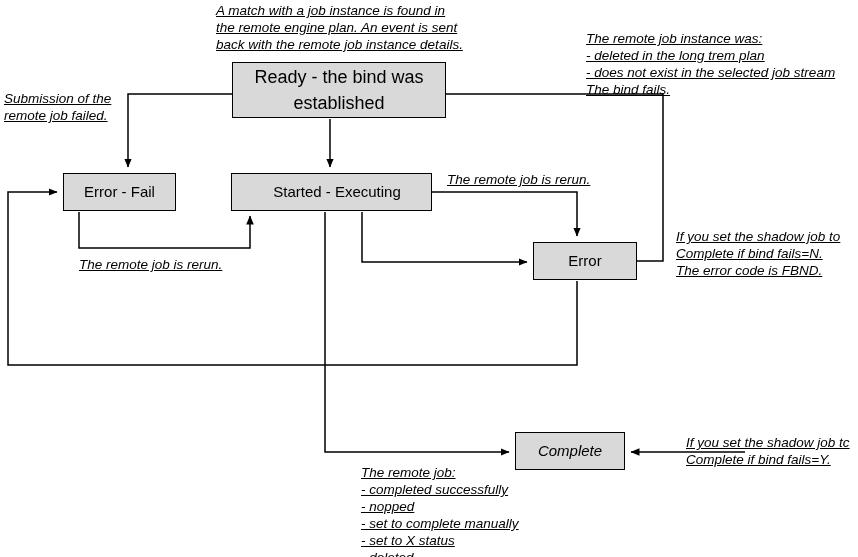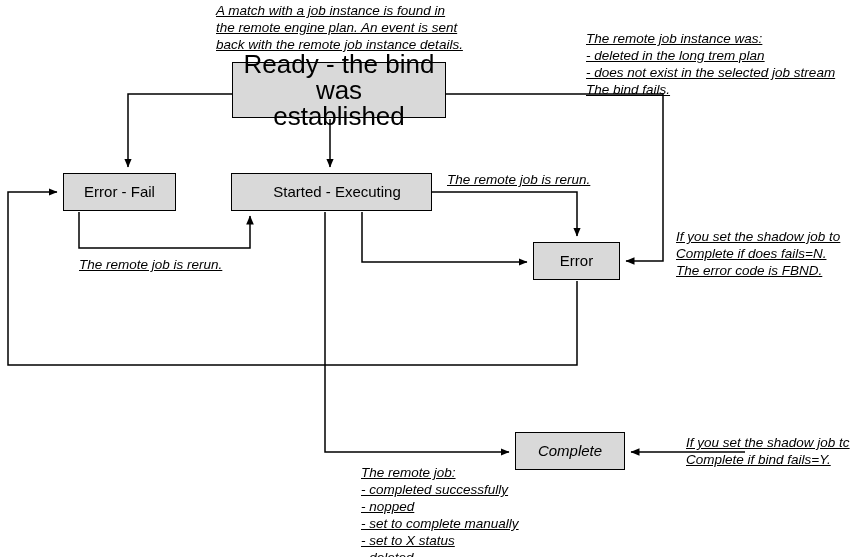--- a/index.html
+++ b/index.html
@@ -4,21 +4,21 @@
 <style>
   html,body{margin:0;padding:0;background:#ffffff;}
   body{width:858px;height:557px;overflow:hidden;font-family:"Liberation Sans",sans-serif;}
   #stage{position:relative;width:858px;height:557px;background:#fff;}
   svg#wires{position:absolute;left:0;top:0;width:858px;height:557px;}
   .note{position:absolute;font-family:"Liberation Sans",sans-serif;font-style:italic;font-size:13.5px;line-height:17px;color:#000;white-space:pre;text-decoration:underline;}
   .state-box{position:absolute;box-sizing:border-box;border:1.6px solid #000;background:#d9d9d9;
     display:flex;align-items:center;justify-content:center;text-align:center;
     font-family:"Liberation Sans",sans-serif;font-style:normal;color:#000;}
   .state-label{display:block;white-space:pre-line;}
-  .big{font-size:26px;line-height:26px;}
+  .big{font-size:18px;line-height:26px;}
   .mid{font-size:15px;line-height:24px;}
 </style>
 </head>
 <body>
 
 <div id="stage">
 
   <svg id="wires" viewBox="0 0 858 557" xmlns="http://www.w3.org/2000/svg">
     <defs>
       <marker id="ah" markerWidth="10" markerHeight="10" refX="8.5" refY="4" orient="auto" markerUnits="userSpaceOnUse">
@@ -54,42 +54,44 @@
   </div>
 
   <div class="state-box mid" style="left:63px;top:173px;width:113px;height:38px;">
     <span class="state-label">Error - Fail</span>
   </div>
 
   <div class="state-box mid" style="left:231px;top:173px;width:201px;height:38px;padding-left:11px;">
     <span class="state-label">Started - Executing</span>
   </div>
 
-  <div class="state-box mid" style="left:533px;top:242px;width:87px;height:38px;">
+  <div class="state-box mid" style="left:533px;top:242px;width:104px;height:38px;">
     <span class="state-label">Error</span>
   </div>
 
   <div class="state-box mid" style="left:515px;top:432px;width:110px;height:38px;font-style:italic;">
     <span class="state-label">Complete</span>
   </div>
 
   <div class="note" style="left:216px;top:2px;width:300px;">A match with a job instance is found in
 the remote engine plan. An event is sent
 back with the remote job instance details.</div>
 
   <div class="note" style="left:586px;top:30px;width:272px;">The remote job instance was:
 - deleted in the long trem plan
 - does not exist in the selected job stream
 The bind fails.</div>
 
+  <div class="note" style="left:4px;top:90px;width:180px;">Submission of the
+remote job failed.</div>
 
   <div class="note" style="left:447px;top:171px;width:210px;">The remote job is rerun.</div>
 
   <div class="note" style="left:676px;top:228px;width:182px;">If you set the shadow job to
-Complete if does fails=N.
+Complete if bind fails=N.
 The error code is FBND.</div>
 
   <div class="note" style="left:79px;top:256px;width:210px;">The remote job is rerun.</div>
 
 
 
   <div class="note" style="left:686px;top:434px;width:180px;">If you set the shadow job tc
 Complete if bind fails=Y.</div>
 
   <div class="note" style="left:361px;top:464px;width:250px;">The remote job:

